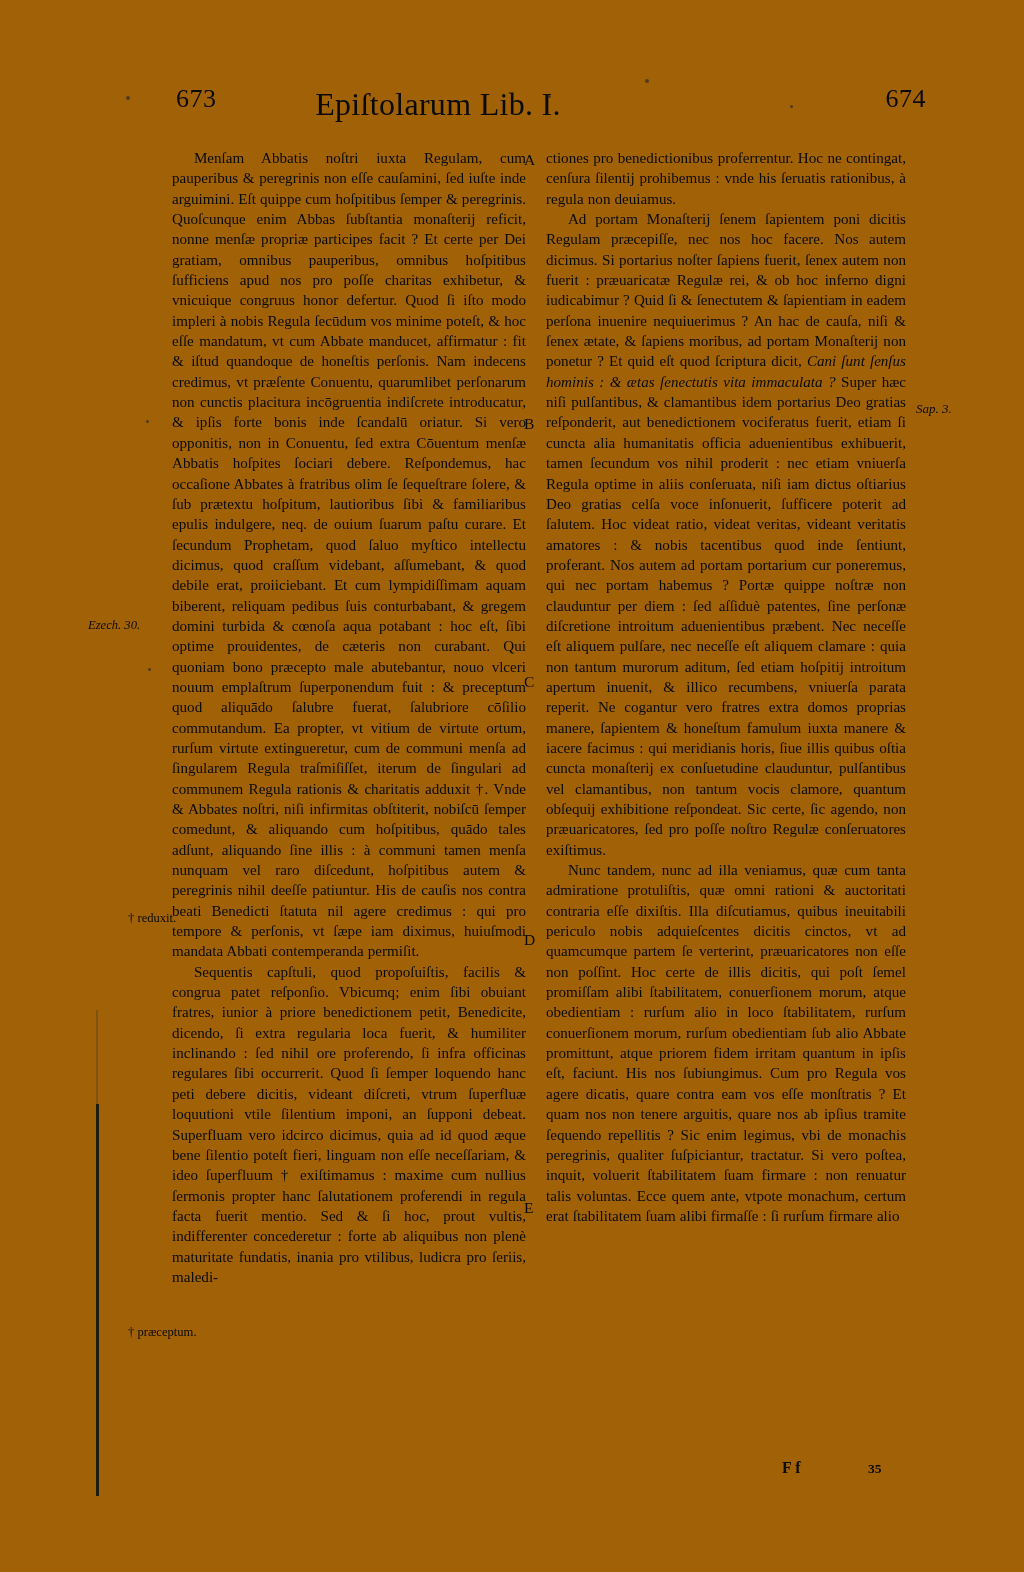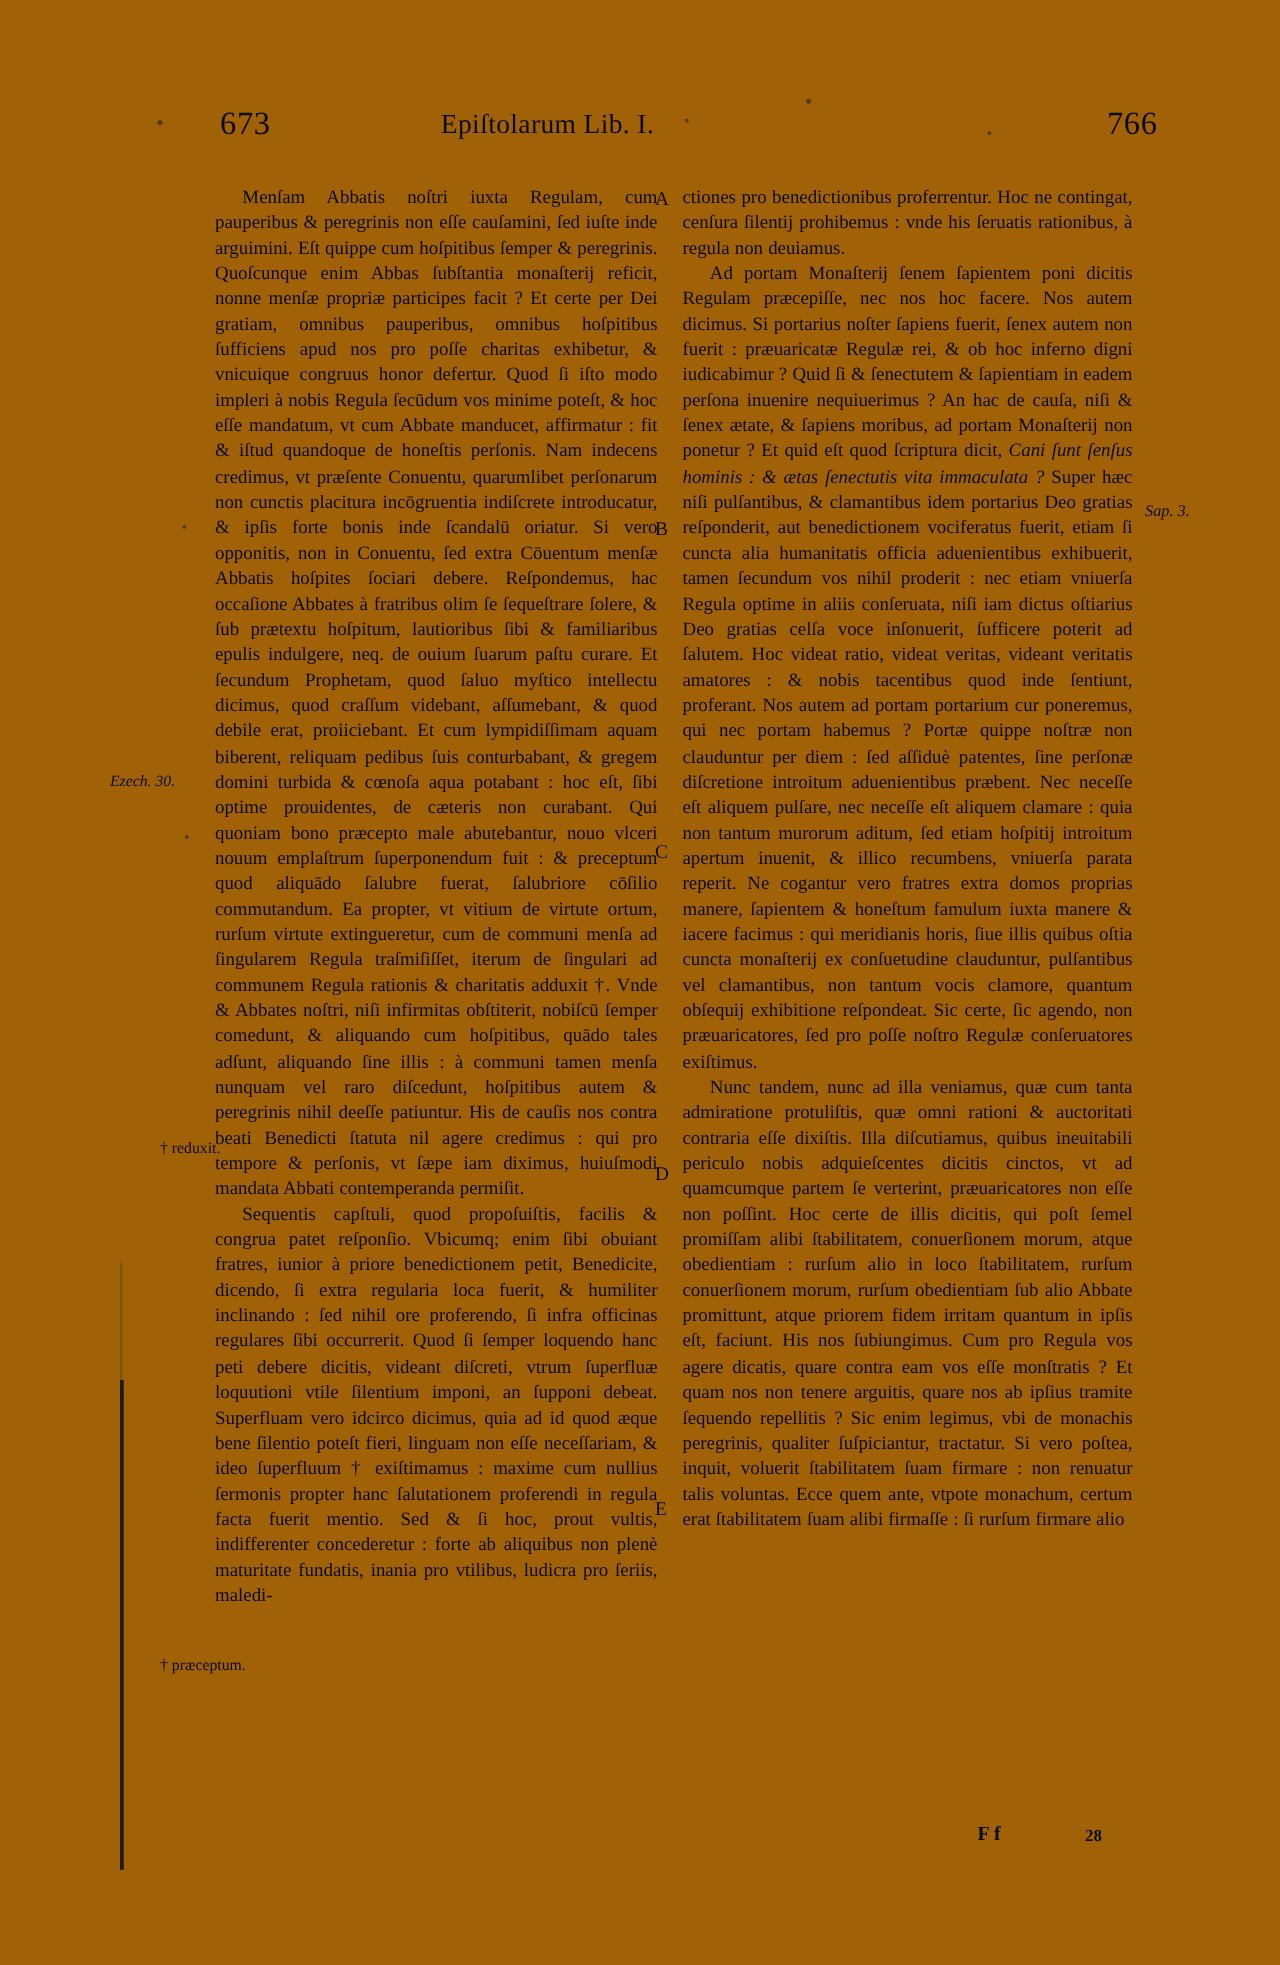--- a/index.html
+++ b/index.html
@@ -59,21 +59,21 @@
     font-family: "Liberation Serif", serif;
   }
   .folio-left  { left: 176px; top: 0; }
   .folio-right { right: 98px; top: 0; }
   .head-title {
     position: absolute;
     left: 0;
     top: 2px;
     width: 876px;
     text-align: center;
-    font-size: 22px;
+    font-size: 32px;
     letter-spacing: .3px;
   }
 
   
   .col {
     position: absolute;
     top: 148px;
     width: 354px;
     font-size: 15.1px;
     line-height: 20.35px;
@@ -152,21 +152,21 @@
   <div class="speck" style="left:126px;top:96px;width:4px;height:4px;"></div>
   <div class="speck" style="left:645px;top:79px;width:4px;height:4px;"></div>
   <div class="speck" style="left:790px;top:105px;width:3px;height:3px;"></div>
   <div class="speck" style="left:146px;top:420px;width:3px;height:3px;"></div>
   <div class="speck" style="left:148px;top:668px;width:3px;height:3px;"></div>
   <div class="speck" style="left:548px;top:95px;width:3px;height:3px;"></div>
 
   <div class="running-head">
     <div class="folio folio-left">673</div>
     <div class="head-title">Epiſtolarum Lib. I.</div>
-    <div class="folio folio-right">766</div>
+    <div class="folio folio-right">674</div>
   </div>
 
   <div class="margin-note mn-ezech">Ezech. 30.</div>
   <div class="margin-note upright mn-reduxit">† reduxit.</div>
   <div class="margin-note upright mn-superflua">† præceptum.</div>
   <div class="margin-note mn-sap">Sap. 3.</div>
 
   <div class="sec-letter sec-A">A</div>
   <div class="sec-letter sec-B">B</div>
   <div class="sec-letter sec-C">C</div>
@@ -179,16 +179,16 @@
   </div>
 
   <div class="col col-right">
     <p class="noindent">ctiones pro benedictionibus proferrentur. Hoc ne contingat, cenſura ſilentij prohibemus : vnde his ſeruatis rationibus, à regula non deuiamus.</p>
     <p><span>Ad portam Monaſterij ſenem ſapientem poni dicitis Regulam præcepiſſe, nec nos hoc facere. Nos autem dicimus. Si portarius noſter ſapiens fuerit, ſenex autem non fuerit : præuaricatæ Regulæ rei, &amp; ob hoc inferno digni iudicabimur ? Quid ſi &amp; ſenectutem &amp; ſapientiam in eadem perſona inuenire nequiuerimus ? An hac de cauſa, niſi &amp; ſenex ætate, &amp; ſapiens moribus, ad portam Monaſterij non ponetur ? Et quid eſt quod ſcriptura dicit, </span><span class="it">Cani ſunt ſenſus hominis : &amp; ætas ſenectutis vita immaculata ?</span><span> Super hæc niſi pulſantibus, &amp; clamantibus idem portarius Deo gratias reſponderit, aut benedictionem vociferatus fuerit, etiam ſi cuncta alia humanitatis officia aduenientibus exhibuerit, tamen ſecundum vos nihil proderit : nec etiam vniuerſa Regula optime in aliis conſeruata, niſi iam dictus oſtiarius Deo gratias celſa voce inſonuerit, ſufficere poterit ad ſalutem. Hoc videat ratio, videat veritas, videant veritatis amatores : &amp; nobis tacentibus quod inde ſentiunt, proferant. Nos autem ad portam portarium cur poneremus, qui nec portam habemus ? Portæ quippe noſtræ non clauduntur per diem : ſed aſſiduè patentes, ſine perſonæ diſcretione introitum aduenientibus præbent. Nec neceſſe eſt aliquem pulſare, nec neceſſe eſt aliquem clamare : quia non tantum murorum aditum, ſed etiam hoſpitij introitum apertum inuenit, &amp; illico recumbens, vniuerſa parata reperit. Ne cogantur vero fratres extra domos proprias manere, ſapientem &amp; honeſtum famulum iuxta manere &amp; iacere facimus : qui meridianis horis, ſiue illis quibus oſtia cuncta monaſterij ex conſuetudine clauduntur, pulſantibus vel clamantibus, non tantum vocis clamore, quantum obſequij exhibitione reſpondeat. Sic certe, ſic agendo, non præuaricatores, ſed pro poſſe noſtro Regulæ conſeruatores exiſtimus.</span></p>
     <p>Nunc tandem, nunc ad illa veniamus, quæ cum tanta admiratione protuliſtis, quæ omni rationi &amp; auctoritati contraria eſſe dixiſtis. Illa diſcutiamus, quibus ineuitabili periculo nobis adquieſcentes dicitis cinctos, vt ad quamcumque partem ſe verterint, præuaricatores non eſſe non poſſint. Hoc certe de illis dicitis, qui poſt ſemel promiſſam alibi ſtabilitatem, conuerſionem morum, atque obedientiam : rurſum alio in loco ſtabilitatem, rurſum conuerſionem morum, rurſum obedientiam ſub alio Abbate promittunt, atque priorem fidem irritam quantum in ipſis eſt, faciunt. His nos ſubiungimus. Cum pro Regula vos agere dicatis, quare contra eam vos eſſe monſtratis ? Et quam nos non tenere arguitis, quare nos ab ipſius tramite ſequendo repellitis ? Sic enim legimus, vbi de monachis peregrinis, qualiter ſuſpiciantur, tractatur. Si vero poſtea, inquit, voluerit ſtabilitatem ſuam firmare : non renuatur talis voluntas. Ecce quem ante, vtpote monachum, certum erat ſtabilitatem ſuam alibi firmaſſe : ſi rurſum firmare alio</p>
   </div>
 
   <div class="foot">
     <div class="signature">F f</div>
-    <div class="sheet-num">28</div>
+    <div class="sheet-num">35</div>
   </div>
 
 </div>
 
 </body></html>

